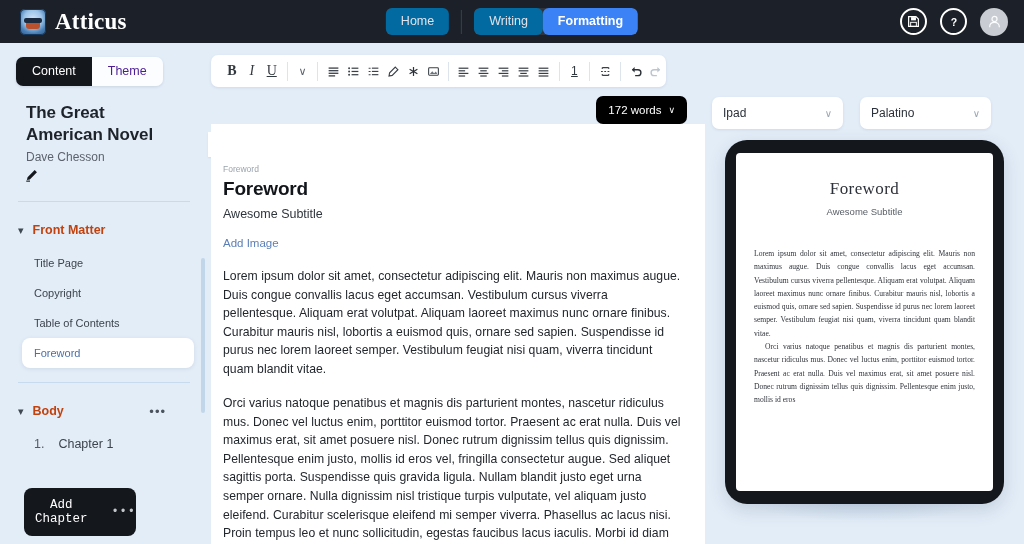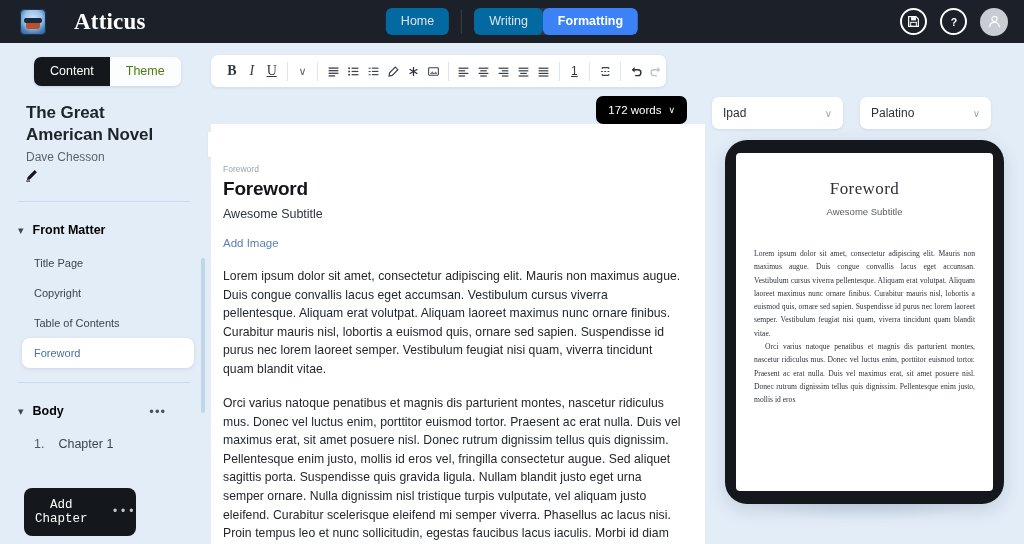--- a/index.html
+++ b/index.html
@@ -25,21 +25,21 @@
   .logo-mark::before {
     content: ""; position: absolute; left: 6px; top: 11px; width: 14px; height: 9px;
     background: #b9512f; border-radius: 3px;
   }
   .logo-mark::after {
     content: ""; position: absolute; left: 4px; top: 9px; width: 18px; height: 5px;
     background: #1b2a3e; border-radius: 2px;
   }
   .brand-name {
     color: #fff; font-family: "Liberation Serif", serif;
-    font-size: 23px; font-weight: 700; letter-spacing: .2px; margin-left: 19px;
+    font-size: 23px; font-weight: 700; letter-spacing: .2px;
   }
 
   .nav-center {
     position: absolute; left: 50%; transform: translateX(-50%);
     display: flex; align-items: center; gap: 12px;
   }
   .nav-btn {
     background: #0369a1; color: #dfe3ea; border: none;
     font-size: 12.5px; font-family: "Liberation Sans", sans-serif;
     padding: 7px 15px; border-radius: 6px; cursor: pointer; line-height: 1;
@@ -62,43 +62,43 @@
     width: 28px; height: 28px; border-radius: 50%; background: #c9ccd2;
     display: flex; align-items: center; justify-content: center; cursor: pointer;
   }
 
   
   .sidebar {
     position: absolute; top: 43px; left: 0; width: 208px; height: 501px;
     background: #e3edf8; padding: 14px 0 0 0;
   }
   .seg {
-    display: inline-flex; margin-left: 34px; border-radius: 7px; overflow: hidden;
+    display: inline-flex; margin-left: 16px; border-radius: 7px; overflow: hidden;
     box-shadow: 0 1px 3px rgba(20,40,70,.12);
   }
   .seg-btn {
     font-size: 12.5px; padding: 8px 16px; border: none; cursor: pointer; line-height: 1;
     font-family: "Liberation Sans", sans-serif;
   }
   .seg-btn.on { background: #14171c; color: #fff; }
-  .seg-btn.off { background: #fbfdff; color: #4d7c0f; }
+  .seg-btn.off { background: #fbfdff; color: #4c1d95; }
 
   .book-title {
     margin: 16px 26px 0 26px; font-size: 17px; font-weight: 700; color: #1e232a;
     line-height: 1.32; letter-spacing: -.1px;
   }
   .book-author { margin: 4px 26px 0 26px; font-size: 12px; color: #5c636d; }
   .pencil-btn { margin: 4px 26px 0 24px; cursor: pointer; display: inline-block; }
   .side-divider { margin: 14px 18px 0 18px; height: 1px; background: #c8dbee; }
 
   .group-head {
     display: flex; align-items: center; gap: 9px; margin: 16px 0 6px 0;
     padding: 5px 16px 5px 18px; cursor: pointer; position: relative;
   }
-  .group-head .gname { font-size: 12.5px; font-weight: 700; color: #000000; }
+  .group-head .gname { font-size: 12.5px; font-weight: 700; color: #c2410c; }
   .chev { color: #3f4853; font-size: 11px; line-height: 1; }
   .dots { position: absolute; right: 42px; color: #4b535d; font-size: 13px; letter-spacing: 1px; }
 
   .nav-item {
     margin: 0 14px 0 22px; padding: 9px 12px; font-size: 11px; color: #3d444d;
     border-radius: 8px; cursor: pointer;
   }
   .nav-item.selected {
     background: #fff; color: #4a6fa5; box-shadow: 0 1px 4px rgba(25,50,85,.10);
   }

